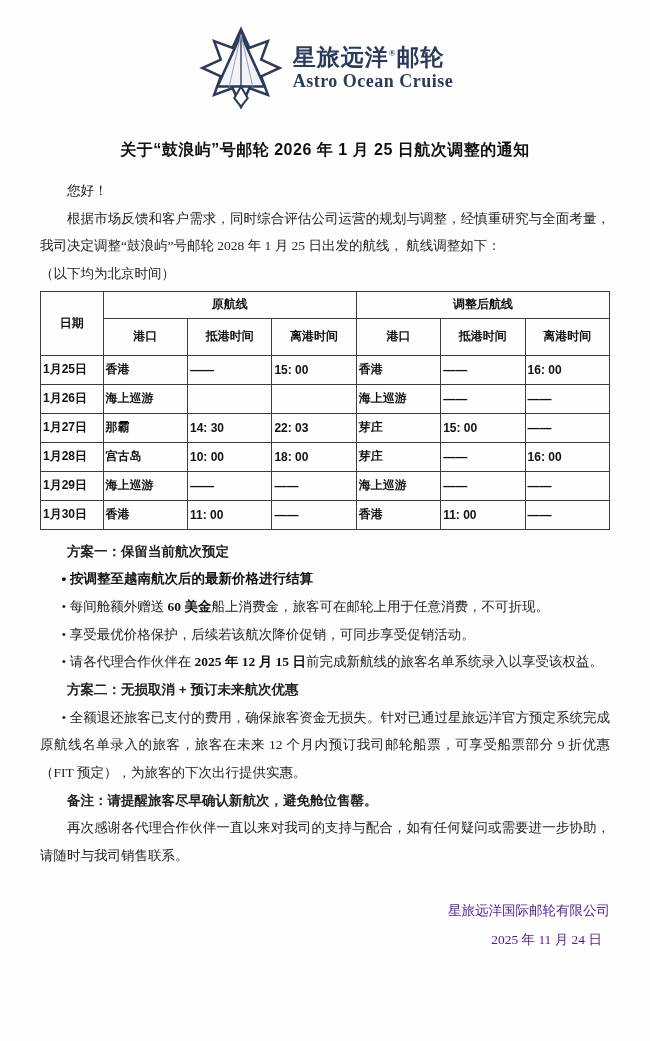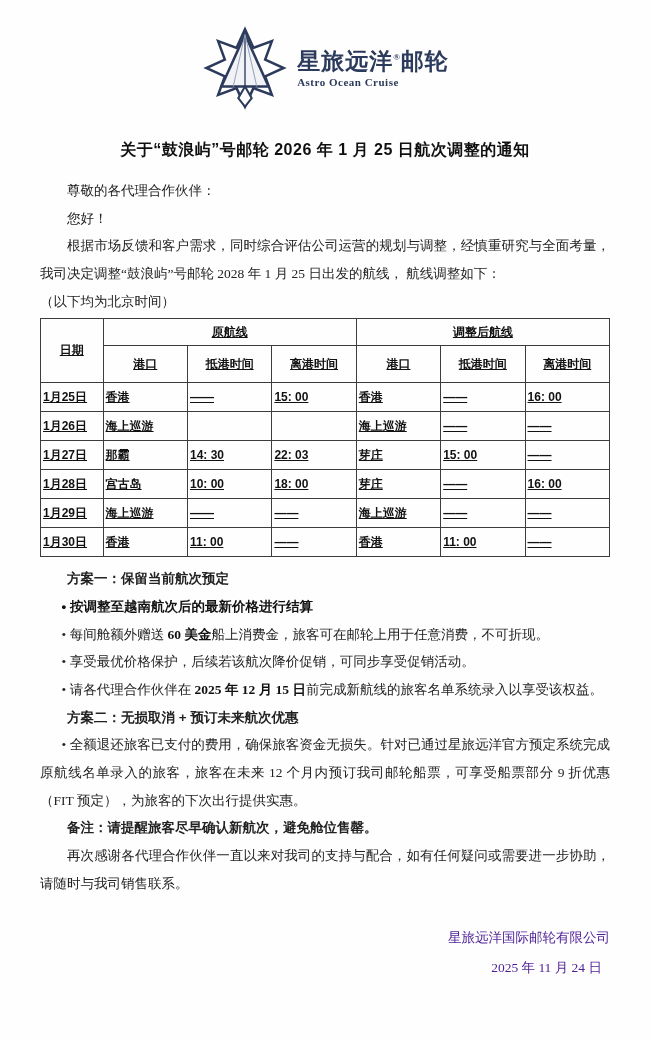--- a/index.html
+++ b/index.html
@@ -35,21 +35,21 @@
     letter-spacing: 1px;
     line-height: 1.2;
     font-family: "Liberation Serif", serif;
   }
   .logo-reg {
     font-size: 9px;
     vertical-align: super;
     font-weight: bold;
   }
   .logo-en {
-    font-size: 11px;
+    font-size: 18px;
     font-weight: bold;
     color: #2c3a5c;
     letter-spacing: 0.5px;
     font-family: "Liberation Serif", serif;
   }
   
   .doc-title {
     text-align: center;
     font-size: 16px;
     font-weight: bold;
@@ -77,21 +77,20 @@
     margin: 3px 0 8px 0;
     font-family: "Liberation Sans", sans-serif;
     font-size: 12px;
     font-weight: bold;
     color: #111111;
   }
   table.itinerary th, table.itinerary td {
     border: 1.5px solid #3c3c3c;
     vertical-align: middle;
     padding: 3px 2px;
-    text-decoration: underline;
   }
   table.itinerary thead tr.group-row th { height: 20px; }
   table.itinerary thead tr.sub-row th { height: 30px; }
   table.itinerary tbody td { height: 22px; }
   col.c-date { width: 11%; }
   col.c-std { width: 14.83%; }
   
   .footer-block {
     margin-top: 26px;
     text-align: right;
@@ -120,21 +119,20 @@
       </svg>
     </div>
     <div class="logo-text">
       <div class="logo-cn"><span>星旅远洋</span><span class="logo-reg">®</span><span>邮轮</span></div>
       <div class="logo-en">Astro Ocean Cruise</div>
     </div>
   </div>
 
   <h1 class="doc-title">关于“鼓浪屿”号邮轮 2026 年 1 月 25 日航次调整的通知</h1>
 
-  <p class="body-line indent">尊敬的各代理合作伙伴：</p>
   <p class="body-line indent">您好！</p>
   <p class="body-line indent">根据市场反馈和客户需求，同时综合评估公司运营的规划与调整，经慎重研究与全面考量，我司决定调整“鼓浪屿”号邮轮 2028 年 1 月 25 日出发的航线，  航线调整如下：</p>
   <p class="body-line">（以下均为北京时间）</p>
 
   <table class="itinerary">
     <colgroup>
       <col class="c-date">
         <col class="c-std">
         <col class="c-std">
         <col class="c-std">

